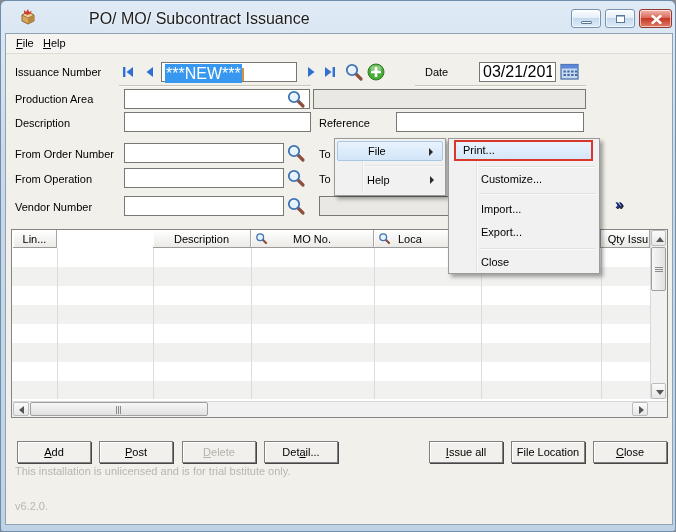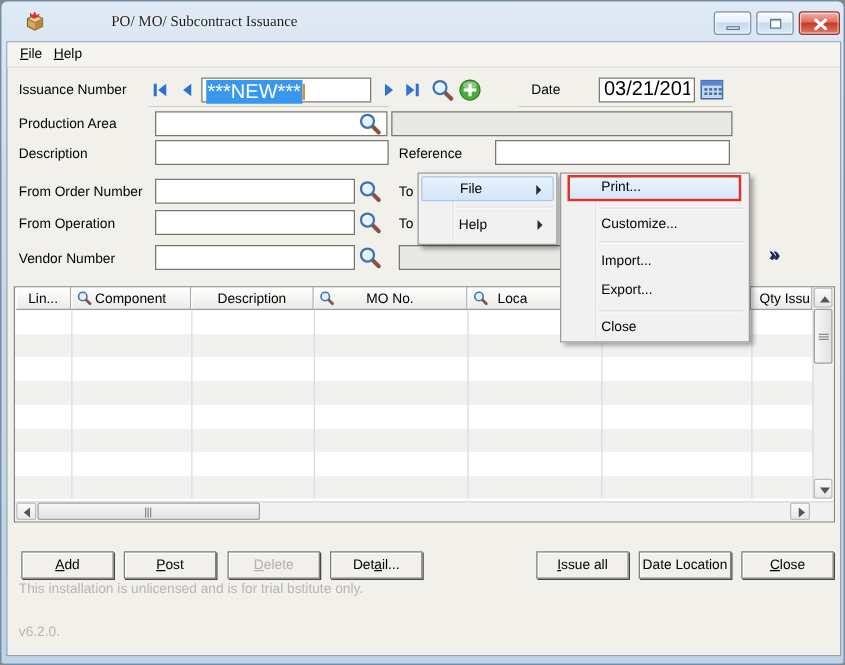--- a/index.html
+++ b/index.html
@@ -5,21 +5,21 @@
   html,body{margin:0;padding:0;background:#888;}
   *{box-sizing:border-box;}
   #window{
     position:relative;width:676px;height:532px;margin:0 auto;
     font-family:"Liberation Sans",sans-serif;font-size:11px;color:#000;
     background:linear-gradient(180deg,#dfeaf5 0%,#c9d9ea 30%,#bfd2e6 100%);
     border:1px solid #70880f;border-color:#6f8ca8;border-radius:6px 6px 3px 3px;
     overflow:hidden;
   }
   .titlebar{position:absolute;left:0;top:0;width:676px;height:32px;}
-  .win-title{position:absolute;left:88px;top:9px;font-size:12px;color:#1d1d1d;text-shadow:0 0 3px #fff;white-space:nowrap;font-family:Liberation Serif, serif;}
+  .win-title{position:absolute;left:88px;top:9px;font-size:16px;color:#1d1d1d;text-shadow:0 0 3px #fff;white-space:nowrap;}
   .appicon{position:absolute;left:18px;top:7px;width:18px;height:18px;}
   .capbtn{position:absolute;top:8px;height:19px;border:1px solid #7793af;border-radius:3px;
     background:linear-gradient(180deg,#fdfeff 0%,#e6eff9 45%,#c6daee 50%,#dcebf8 100%);
     box-shadow:inset 0 0 0 1px rgba(255,255,255,.6);cursor:default;}
   .capbtn.close{background:linear-gradient(180deg,#f0b7ae 0%,#de6a5a 45%,#c43a27 50%,#e07c67 100%);border-color:#8f3a30;}
   .glyph-min{position:absolute;left:9px;top:11px;width:11px;height:3px;background:#fff;border:1px solid #5a7892;border-radius:1px;}
   .glyph-max{position:absolute;left:10px;top:5px;width:9px;height:8px;border:1px solid #5a7892;background:#fff;box-shadow:inset 0 1px 0 #9db8cf;}
   .client{position:absolute;left:4px;top:32px;width:668px;height:492px;background:#f1f0ea;border:1px solid #8fa3b5;}
   .menubar{position:absolute;left:5px;top:33px;width:666px;height:20px;background:#f5f4f1;border-bottom:1px solid #dedcd5;}
   .menubar-item{position:absolute;top:3px;height:15px;padding:0 3px;cursor:default;}
@@ -34,21 +34,21 @@
   .iconbtn{position:absolute;cursor:pointer;}
   .etch{position:absolute;height:2px;border-top:1px solid #c7c4ba;border-bottom:1px solid #fbfaf7;}
   .chev{position:absolute;font-weight:bold;font-size:15px;color:#16257e;text-shadow:1px 1px 0 #2a2a2a;letter-spacing:-2px;cursor:pointer;}
   
   .menu-panel{position:absolute;background:#f2f1f1;border:1px solid #9b9b9b;box-shadow:3px 3px 4px rgba(0,0,0,.35);z-index:40;}
   .gutterline{position:absolute;left:27px;top:2px;bottom:2px;width:1px;background:#e2e2e2;box-shadow:1px 0 0 #fafafa;}
   .menu-item{position:absolute;left:2px;width:106px;height:20px;line-height:20px;padding-left:30px;cursor:pointer;white-space:nowrap;}
   .menu-item.hl{background:linear-gradient(#e9f3fd,#d2e5f8);border:1px solid #a9c6e4;border-radius:2px;line-height:18px;}
   .sub-arrow{position:absolute;right:9px;top:6px;width:0;height:0;border-left:4px solid #2b2b2b;border-top:4px solid transparent;border-bottom:4px solid transparent;}
   .menu-sep{position:absolute;left:30px;height:1px;background:#e0e0e0;box-shadow:0 1px 0 #fbfbfb;}
-  .menu-item.print{left:5px;top:1px;width:139px;height:21px;border:2px solid #da372b;background:linear-gradient(#eaf3fd,#d5e7fa);padding-left:25px;line-height:17px;}
+  .menu-item.print{left:5px;top:1px;width:139px;height:21px;border:2px solid #da372b;background:linear-gradient(#eaf3fd,#d5e7fa);padding-left:7px;line-height:17px;}
   
   .tbl{position:absolute;left:10px;top:228px;width:657px;height:189px;background:#fff;border:1px solid #848484;}
   .th-cell{position:absolute;top:229px;height:18px;background:linear-gradient(#ffffff,#ebeae6);border-right:1px solid #a6a6a6;border-bottom:1px solid #9a9a9a;box-shadow:inset 1px 1px 0 #fff;display:flex;align-items:center;justify-content:center;cursor:pointer;overflow:hidden;white-space:nowrap;}
   .th-cell .hicon{position:absolute;left:4px;top:2px;}
   .th-cell.left{justify-content:flex-start;padding-left:24px;}
   .th-cell.right{justify-content:flex-end;padding-right:1px;}
   .tbody{position:absolute;left:11px;top:247px;width:638px;height:151px;background:repeating-linear-gradient(180deg,#ffffff 0 19px,#f1f1f0 19px 38px);}
   .gridv{position:absolute;top:247px;height:151px;width:1px;background:#dcdcdc;}
   .sb-track-v{position:absolute;left:649px;top:229px;width:17px;height:169px;background:#f1f1f1;border-left:1px solid #d8d8d8;}
   .sb-track-h{position:absolute;left:11px;top:400px;width:655px;height:16px;background:#f1f1f1;border-top:1px solid #d8d8d8;}
@@ -208,29 +208,20 @@
         <path d="M5.3 6.8 A3.6 3.6 0 0 1 7.6 4.8" stroke="#fff" stroke-width="1.3" fill="none" stroke-linecap="round"></path>
       </svg>
     </span>
   <div class="tb gray" style="left:318px;top:195px;width:267px;"></div>
   <span class="chev" style="left:614px;top:194px;">»</span>
 
   <div class="tbl"></div>
   <div class="th-cell" style="left:12px;width:44px;">
       <span>Lin...</span>
     </div>
-  <div class="th-cell" style="left:56px;width:96px;">
-    <span class="hicon">
-        <svg width="13" height="13" viewBox="0 0 20 20">
-          <line x1="11.5" y1="11.5" x2="17" y2="17" stroke="#8d4f3f" stroke-width="3.4" stroke-linecap="round"></line>
-          <circle cx="8" cy="8" r="5.2" fill="#e6f2fd" stroke="#3f74b3" stroke-width="2"></circle>
-        </svg>
-      </span>
-    <span>Component</span>
-    </div>
   <div class="th-cell" style="left:152px;width:98px;">
       <span>Description</span>
     </div>
   <div class="th-cell" style="left:250px;width:123px;">
     <span class="hicon">
         <svg width="13" height="13" viewBox="0 0 20 20">
           <line x1="11.5" y1="11.5" x2="17" y2="17" stroke="#8d4f3f" stroke-width="3.4" stroke-linecap="round"></line>
           <circle cx="8" cy="8" r="5.2" fill="#e6f2fd" stroke="#3f74b3" stroke-width="2"></circle>
         </svg>
       </span>
@@ -298,19 +289,19 @@
     <div class="menu-item" style="top:83px;width:146px;"><span>Export...</span></div>
     <div class="menu-sep" style="top:109px;width:116px;"></div>
     <div class="menu-item" style="top:113px;width:146px;"><span>Close</span></div>
   </div>
 
   <div class="btn" style="left:16px;"><span></span><span class="u">A</span><span>dd</span></div>
   <div class="btn disabled" style="left:181px;"><span></span><span class="u">D</span><span>elete</span></div>
   <div class="btn" style="left:98px;"><span></span><span class="u">P</span><span>ost</span></div>
   <div class="btn" style="left:263px;"><span>Det</span><span class="u">a</span><span>il...</span></div>
   <div class="btn" style="left:428px;"><span></span><span class="u">I</span><span>ssue all</span></div>
-  <div class="btn" style="left:510px;"><span>Date Location</span><span class="u"></span><span></span></div>
+  <div class="btn" style="left:510px;"><span>File Location</span><span class="u"></span><span></span></div>
   <div class="btn" style="left:592px;"><span></span><span class="u">C</span><span>lose</span></div>
 
   <span class="label muted" style="left:14px;top:464px;">This installation is unlicensed and is for trial bstitute only.</span>
   <span class="label muted" style="left:14px;top:499px;">v6.2.0.</span>
 
 </div>
 
 </body></html>

